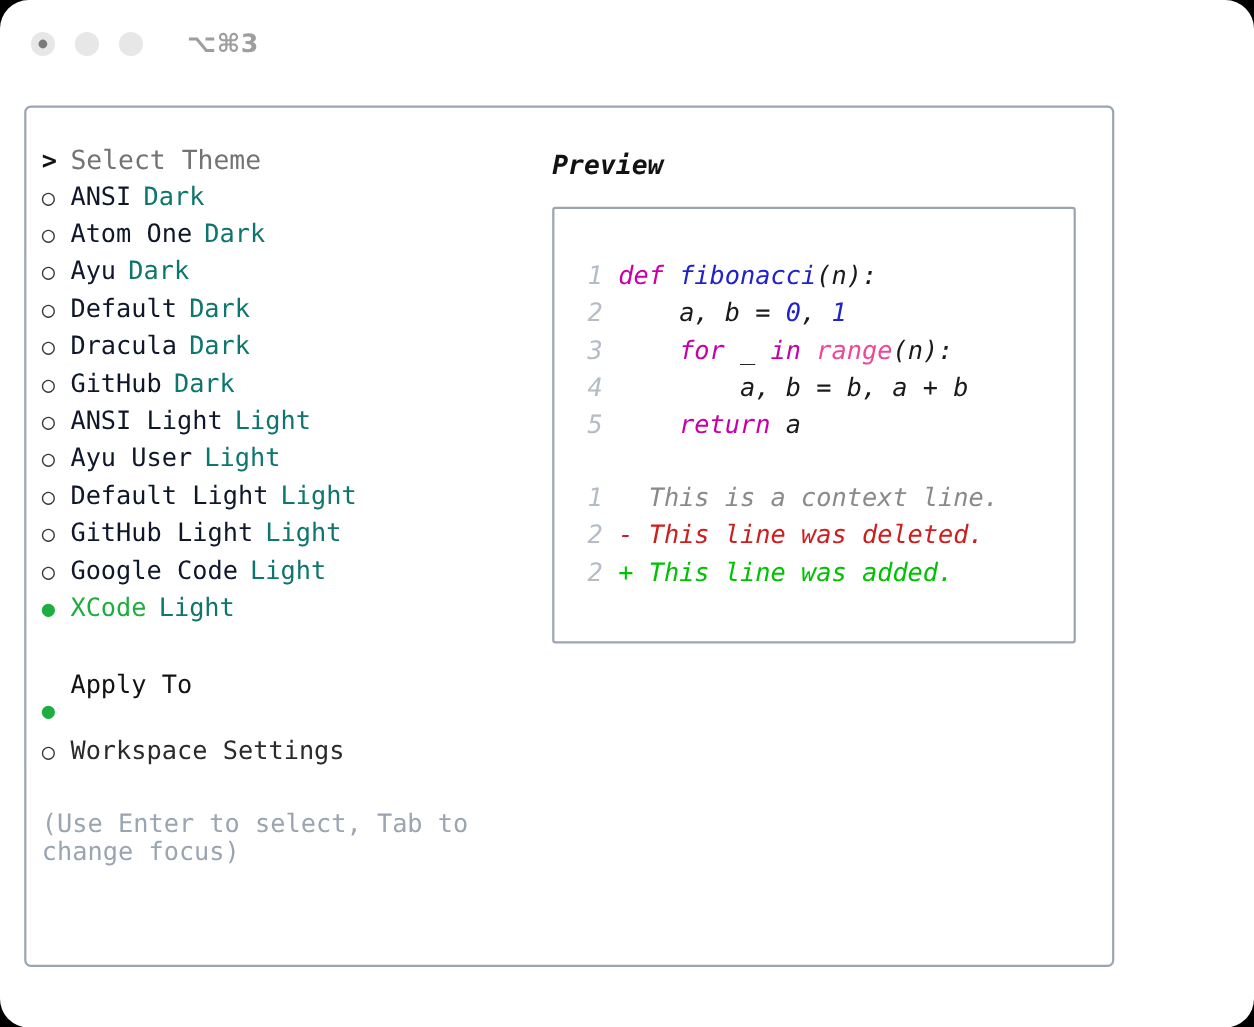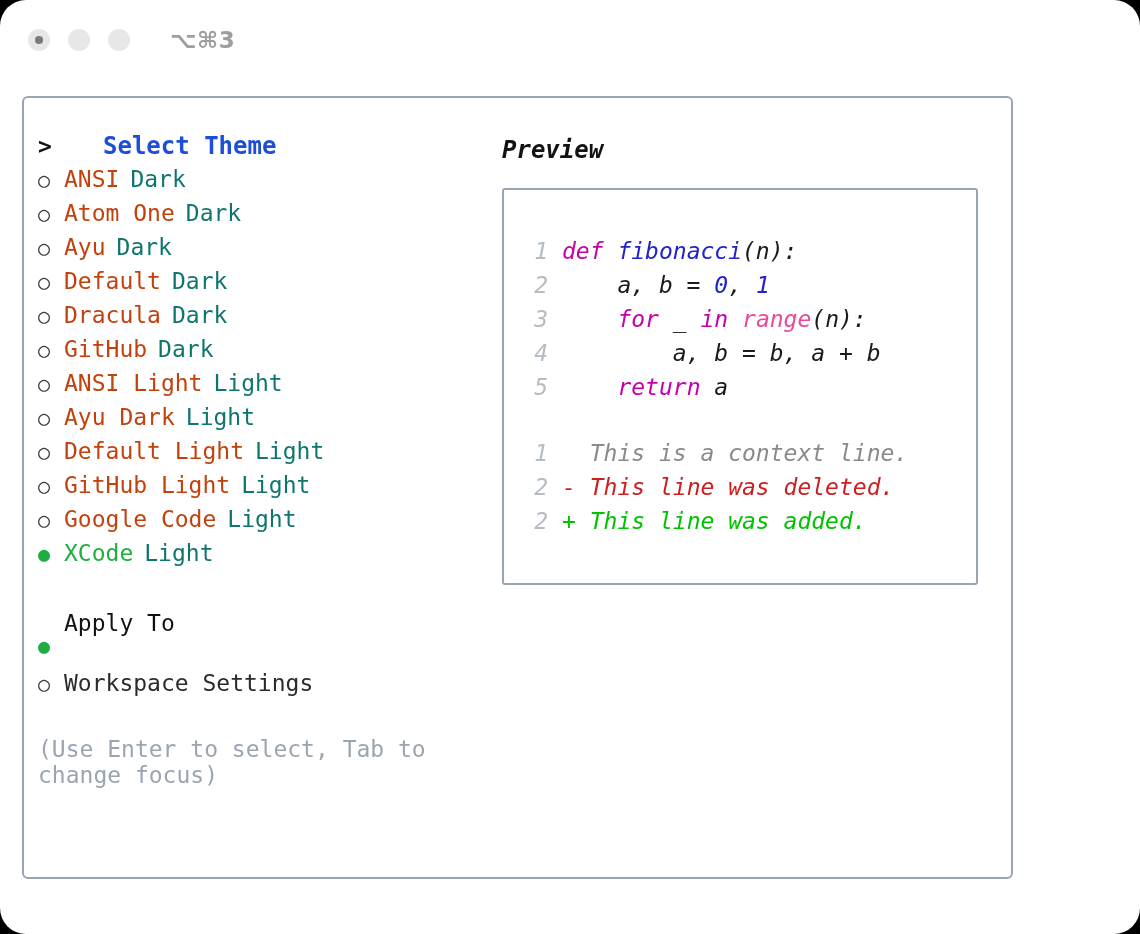--- a/index.html
+++ b/index.html
@@ -98,26 +98,25 @@
     flex: none;
     text-align: left;
     font-size: 23px;
     line-height: 1;
   }
   .marker.caret { font-weight: bold; color: #121212; }
   .marker.empty-bullet { color: #3a3a3a; font-size: 20px; }
   .marker.filled-bullet { color: #1dae3f; font-size: 20px; }
 
   #section-header-theme {
-    font-weight: bold;
-    color: #1d4ed8;
+    font-weight: normal;
+    color: #737373;
     font-size: 24px;
-    margin-left: 39px;
-  }
-  .theme-name { color: #c2410c; }
+  }
+  .theme-name { color: #0f172a; }
   .theme-name.selected { color: #1dae3f; }
   .theme-variant {
     color: #0f766e;
     margin-left: 11px;
   }
 
   #apply-header-row { margin-top: 28px; align-items: flex-end; }
   #apply-header {
     color: #121212;
     font-size: 23px;
@@ -239,21 +238,21 @@
             <span class="theme-name">GitHub</span>
             <span class="theme-variant">Dark</span>
           </div>
           <div class="list-row">
             <span class="marker empty-bullet">○</span>
             <span class="theme-name">ANSI Light</span>
             <span class="theme-variant">Light</span>
           </div>
           <div class="list-row">
             <span class="marker empty-bullet">○</span>
-            <span class="theme-name">Ayu Dark</span>
+            <span class="theme-name">Ayu User</span>
             <span class="theme-variant">Light</span>
           </div>
           <div class="list-row">
             <span class="marker empty-bullet">○</span>
             <span class="theme-name">Default Light</span>
             <span class="theme-variant">Light</span>
           </div>
           <div class="list-row">
             <span class="marker empty-bullet">○</span>
             <span class="theme-name">GitHub Light</span>

